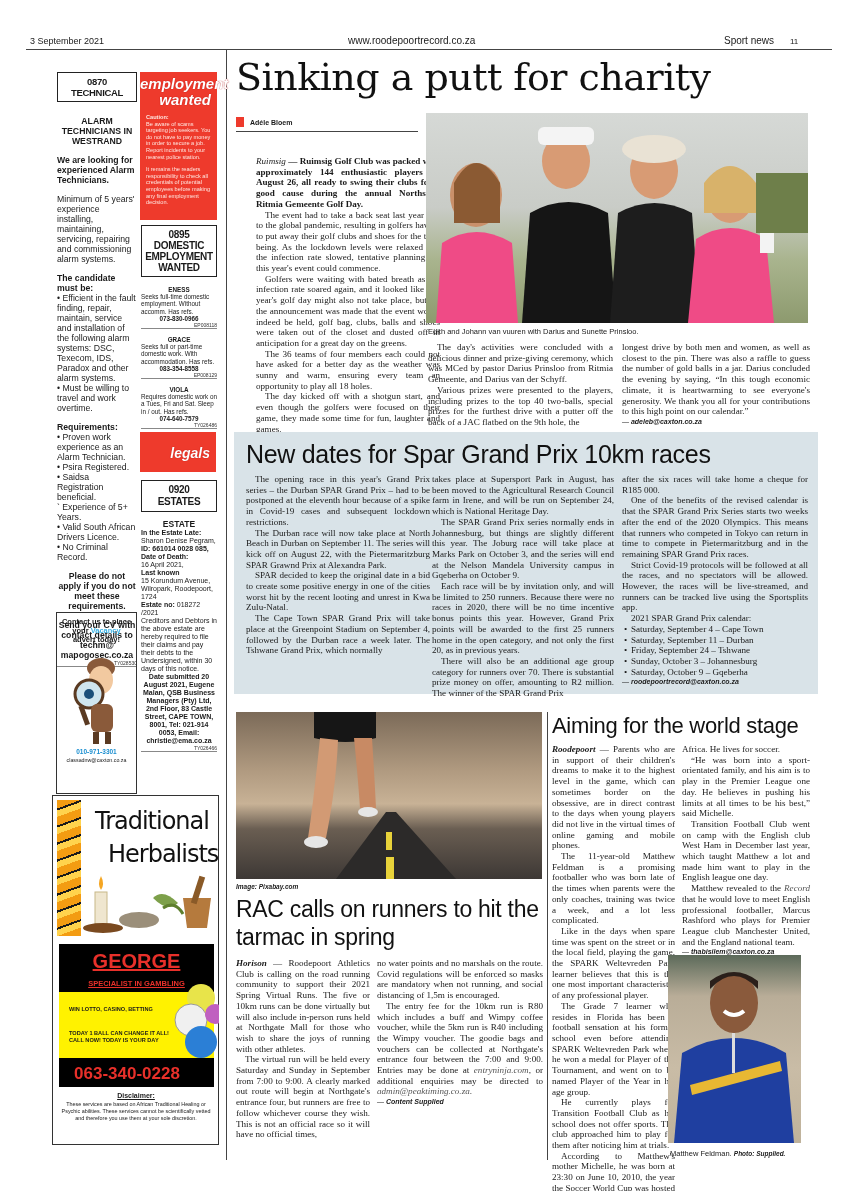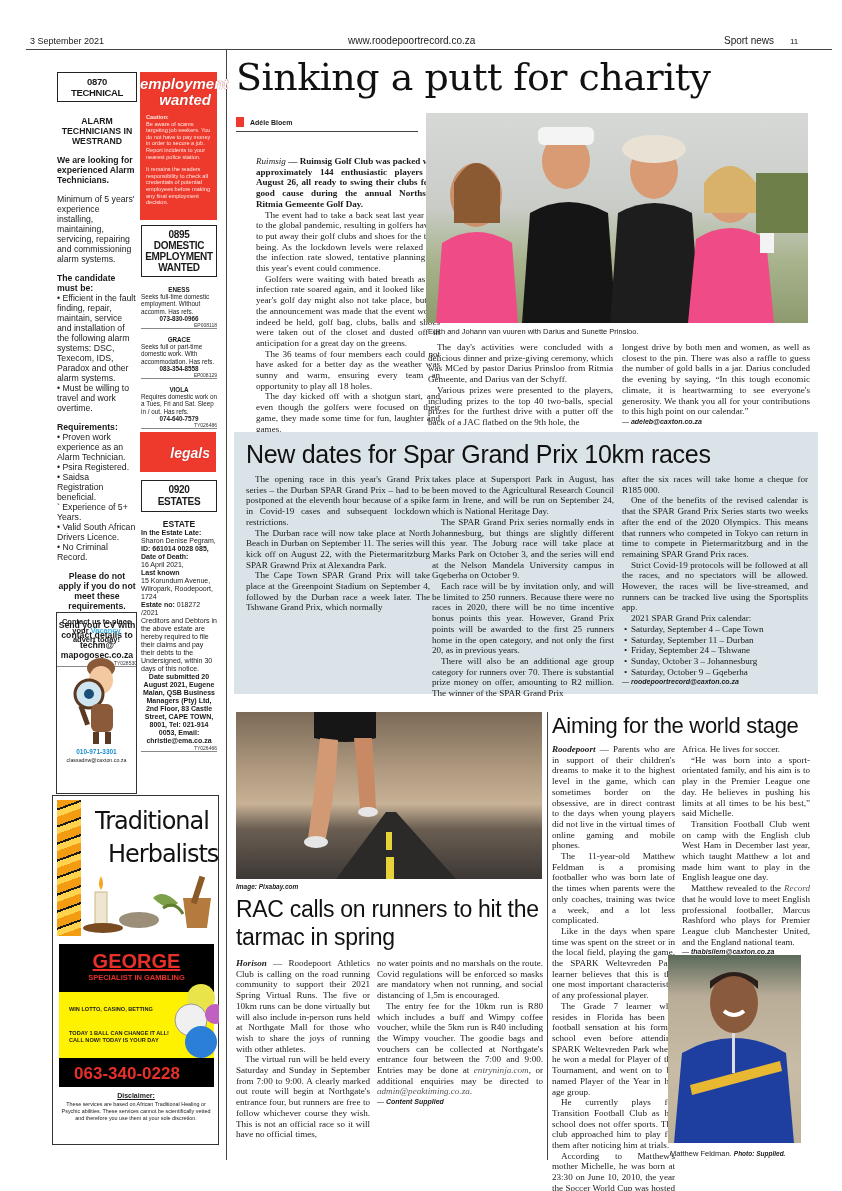--- a/index.html
+++ b/index.html
@@ -163,21 +163,21 @@
     <path d="M18 8 q4 8 0 14 q-4 -6 0 -14" fill="#f5a623"></path>
     <ellipse cx="20" cy="60" rx="20" ry="5" fill="#7a4a20"></ellipse>
     <ellipse cx="56" cy="52" rx="20" ry="8" fill="#9b8f7a"></ellipse>
     <path d="M70 30 q10 -10 25 5 q-10 10 -25 -5" fill="#7da04a"></path>
     <path d="M80 40 q12 -8 20 6" stroke="#5e7f2e" stroke-width="3" fill="none"></path>
     <path d="M100 30 h28 l-4 30 h-20 z" fill="#b57a3d"></path>
     <rect x="112" y="8" width="6" height="28" fill="#8a5a28" transform="rotate(18 115 22)"></rect>
   </svg>
   <div style="position:absolute;left:6px;top:148px;width:155px;height:143px;background:#000;">
     <div style="text-align:center;color:#e8302a;font-size:20px;font-weight:bold;text-decoration:underline;margin-top:6px;">GEORGE</div>
-    <div style="text-align:center;color:#e8302a;font-size:7.5px;font-weight:bold;margin-top:0;">SPECIALIST IN GAMBLING</div>
+    <div style="text-align:center;color:#e8302a;font-size:7.5px;font-weight:bold;text-decoration:underline;margin-top:6px;">SPECIALIST IN GAMBLING</div>
     <div style="position:absolute;left:0;top:48px;width:155px;height:66px;background:#fff200;">
       <div style="position:absolute;left:10px;top:14px;font-size:5.6px;font-weight:bold;">WIN LOTTO, CASINO, BETTING</div>
       <div style="position:absolute;left:10px;top:38px;font-size:5.6px;font-weight:bold;">TODAY 1 BALL CAN CHANGE IT ALL!</div>
       <div style="position:absolute;left:10px;top:45px;font-size:5.6px;font-weight:bold;">CALL NOW! TODAY IS YOUR DAY</div>
     </div>
     <svg style="position:absolute;left:112px;top:40px;" width="48" height="74" viewBox="0 0 48 74">
       <circle cx="30" cy="14" r="14" fill="#e8e44a"></circle>
       <circle cx="20" cy="36" r="16" fill="#f0f0f0" stroke="#999"></circle>
       <circle cx="30" cy="58" r="16" fill="#2b7fd6"></circle>
       <circle cx="44" cy="30" r="10" fill="#c060c0"></circle>
@@ -230,20 +230,21 @@
 <div class="abs art" style="left:622px;top:342px;width:188px;">
   <p class="noind">longest drive by both men and women, as well as closest to the pin. There was also a raffle to guess the number of gold balls in a jar. Darius concluded the evening by saying, “In this tough economic climate, it is heartwarming to see everyone's generosity. We thank you all for your contributions to this high point on our calendar.”</p>
   <p class="noind byl" style="font-weight:bold;">— adeleb@caxton.co.za</p>
 </div>
 
 <div class="abs" style="left:234px;top:432px;width:584px;height:262px;background:#d9e3e8;"></div>
 <div class="abs h1sans" style="left:246px;top:440px;">New dates for Spar Grand Prix 10km races</div>
 <div class="abs art" style="left:246px;top:474px;width:184px;">
   <p>The opening race in this year's Grand Prix series – the Durban SPAR Grand Prix – had to be postponed at the eleventh hour because of a spike in Covid-19 cases and subsequent lockdown restrictions.</p>
   <p>The Durban race will now take place at North Beach in Durban on September 11. The series will kick off on August 22, with the Pietermaritzburg SPAR Grawnd Prix at Alexandra Park.</p>
+  <p>SPAR decided to keep the original date in a bid to create some positive energy in one of the cities worst hit by the recent looting and unrest in Kwa Zulu-Natal.</p>
   <p>The Cape Town SPAR Grand Prix will take place at the Greenpoint Stadium on September 4, followed by the Durban race a week later. The Tshwane Grand Prix, which normally</p>
 </div>
 <div class="abs art" style="left:432px;top:474px;width:182px;">
   <p class="noind">takes place at Supersport Park in August, has been moved to the Agricultural Research Council farm in Irene, and will be run on September 24, which is National Heritage Day.</p>
   <p>The SPAR Grand Prix series normally ends in Johannesburg, but things are slightly different this year. The Joburg race will take place at Marks Park on October 3, and the series will end at the Nelson Mandela University campus in Gqeberha on October 9.</p>
   <p>Each race will be by invitation only, and will be limited to 250 runners. Because there were no races in 2020, there will be no time incentive bonus points this year. However, Grand Prix points will be awarded to the first 25 runners home in the open category, and not only the first 20, as in previous years.</p>
   <p>There will also be an additional age group category for runners over 70. There is substantial prize money on offer, amounting to R2 million. The winner of the SPAR Grand Prix</p>
 </div>
 <div class="abs art" style="left:622px;top:474px;width:186px;">
   <p class="noind">after the six races will take home a cheque for R185 000.</p>

